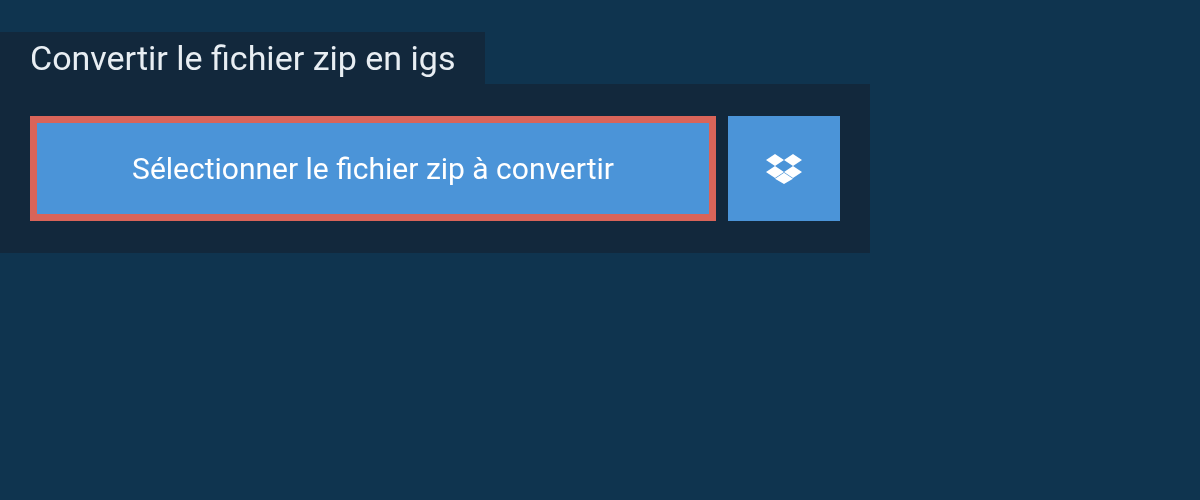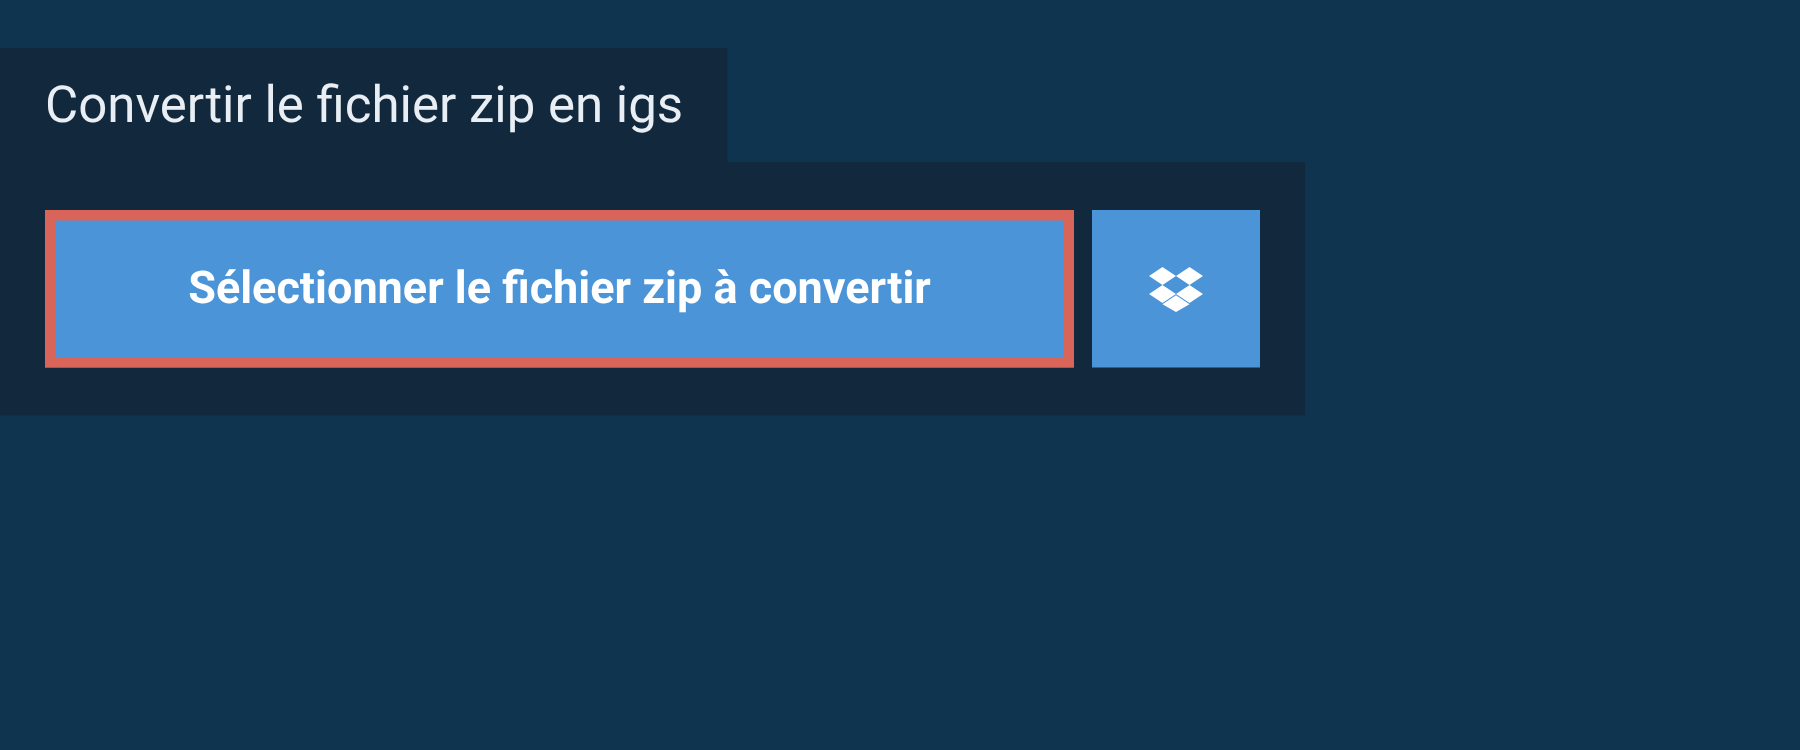--- a/index.html
+++ b/index.html
@@ -10,21 +10,21 @@
     body {
       width: 1200px;
       height: 500px;
       background: #0f344f;
       font-family: -apple-system, BlinkMacSystemFont, "Segoe UI", Roboto, Arial, sans-serif;
       overflow: hidden;
     }
     .header-tab {
       display: inline-block;
       background: #12283c;
-      padding: 18px 30px;
+      padding: 6px 30px;
       margin-top: 32px;
     }
     .header-title {
       color: #e8eef3;
       font-size: 34px;
       font-weight: 400;
     }
     .panel {
       background: #12283c;
       padding: 32px 30px;
@@ -33,21 +33,21 @@
     .button-row {
       display: flex;
       gap: 12px;
     }
     .select-button {
       flex: 1;
       background: #4b94d8;
       border: 7px solid #d96459;
       color: #ffffff;
       font-size: 30px;
-      font-weight: 700;
+      font-weight: 400;
       padding: 28px 20px;
       text-align: center;
       cursor: pointer;
       display: flex;
       align-items: center;
       justify-content: center;
     }
     .dropbox-button {
       width: 112px;
       background: #4b94d8;

